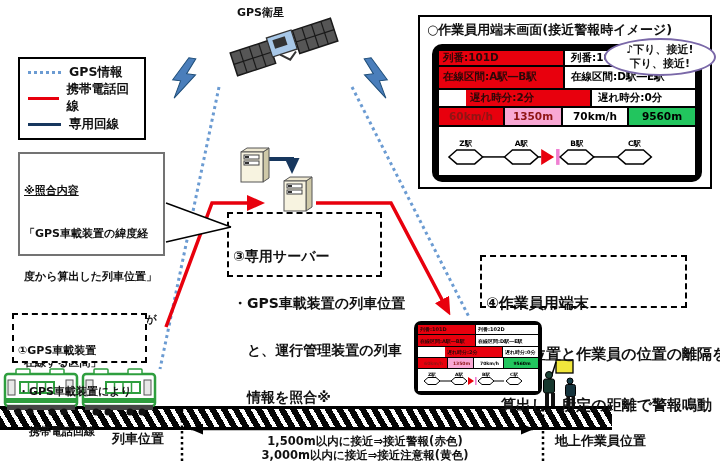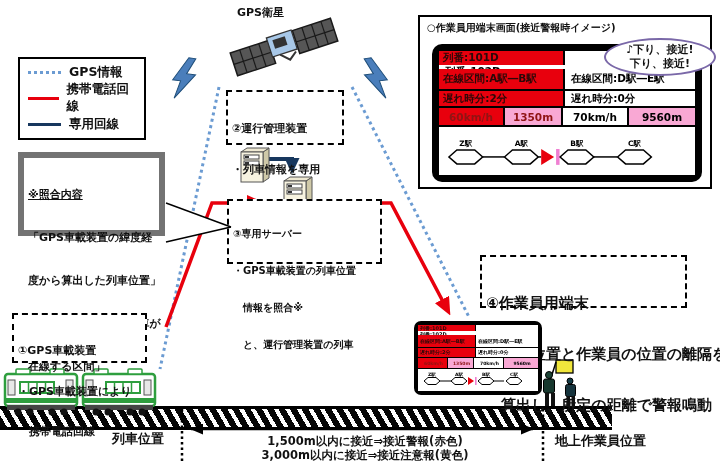--- a/index.html
+++ b/index.html
@@ -24,49 +24,49 @@
   .sample.navy{border-top:3.5px solid #17375e;}
   .legend-label{font-size:12.5px;font-weight:700;}
 
   
   .step{border:2px dashed #000;background:#fff;z-index:2;padding:3px 4px;box-sizing:border-box;
         font-weight:700;white-space:pre;}
   .step div{line-height:15px;}
   .s1{left:12px;top:313px;width:135px;height:50px;font-size:11px;}
   .s1 div{line-height:14.5px;}
   .s2{left:226px;top:90px;width:118px;height:55px;font-size:11px;}
-  .s3{left:227px;top:199px;width:155px;height:65px;font-size:10px;}
+  .s3{left:227px;top:212px;width:155px;height:65px;font-size:14px;}
   .s4{left:480px;top:255px;width:207px;height:53px;font-size:15px;}
 
   
-  .note{left:18px;top:152px;width:147px;height:84px;border:6px solid #737373;background:#fff;z-index:2;
+  .note{left:18px;top:152px;width:147px;height:104px;border:2px solid #737373;background:#fff;z-index:2;
         padding:2px 4px;box-sizing:border-box;font-size:11px;font-weight:700;white-space:pre;}
   .note div{line-height:17px;}
   .note .u{text-decoration:underline;}
 
   
   .sat-label{left:237px;top:5px;font-size:11px;font-weight:700;z-index:2;}
 
   
   .panel{left:418px;top:15px;width:294px;height:174px;border:2px solid #000;background:#fff;z-index:2;box-sizing:border-box;}
-  .panel-title{position:absolute;left:7px;top:4px;font-size:10px;font-weight:700;}
+  .panel-title{position:absolute;left:7px;top:4px;font-size:13px;font-weight:700;}
   .device{position:absolute;background:#000;border-radius:10px;}
   .device.big{left:12px;top:27px;width:270px;height:138px;}
   .screen{position:absolute;background:#fff;display:flex;flex-direction:column;font-weight:700;}
   .device.big .screen{left:7px;top:7px;width:256px;height:124px;}
   .row{display:flex;border-bottom:2px solid #000;}
-  .row.r1{height:16px;flex-direction:column;}.row.r2{height:24px;}.row.r3{height:18px;}.row.r4{height:20px;}
+  .row.r1{height:16px;}.row.r2{height:24px;}.row.r3{height:18px;padding-left:27px;}.row.r4{height:20px;}
   .cell{display:flex;align-items:center;padding-left:4px;box-sizing:border-box;font-size:10.5px;}
   .cell.lft{width:126px;border-right:2px solid #000;background:#e8000d;color:#2a0808;}
   .cell.rgt{flex:1;background:#fff;color:#000;padding-left:6px;}
   .row.r4 .cell{justify-content:center;padding:0;font-size:10.5px;}
   .row.r4 .h1{width:66px;border-right:2px solid #000;background:#e8000d;color:#8f1414;}
   .row.r4 .h2{width:58px;border-right:2px solid #000;background:#f9a8d4;color:#8f1414;}
   .row.r4 .h3{width:66px;border-right:2px solid #000;background:#fff;color:#000;}
-  .row.r4 .h4{flex:1;background:#f9a8d4;color:#000;text-align:center;}
+  .row.r4 .h4{flex:1;background:#22c55e;color:#000;text-align:center;}
   .station-area{flex:1;position:relative;background:#fff;}
 
   
   .bubble{left:604px;top:38px;width:112px;height:38px;border:2.5px solid #7a68a8;border-radius:50%;
           background:#fff;z-index:4;display:flex;flex-direction:column;align-items:center;justify-content:center;
           font-size:11px;font-weight:700;line-height:14px;box-sizing:border-box;}
 
   
   .device.mini{left:414px;top:321px;width:128px;height:74px;border-radius:7px;z-index:2;}
   .device.mini .screen{left:4px;top:4px;width:120px;height:66px;font-weight:700;}
@@ -243,30 +243,25 @@
     <polygon points="6,7 71,31 6,46" fill="#fff"></polygon>
     <line x1="6" y1="7" x2="71" y2="31" stroke="#000" stroke-width="1.4"></line>
     <line x1="6" y1="46" x2="71" y2="31" stroke="#000" stroke-width="1.4"></line>
   </svg>
 
   <div class="abs step s1">
     <div>①GPS車載装置</div>
     <div>・GPS車載装置により</div>
     <div>　携帯電話回線</div>
   </div>
-  <div class="abs step s2">
-    <div>②運行管理装置</div>
-    <div>・列車情報を専用</div>
-    <div>サーバーへ送信</div>
-  </div>
   <div class="abs step s3">
     <div>③専用サーバー</div>
     <div>・GPS車載装置の列車位置</div>
+    <div>　と、運行管理装置の列車</div>
     <div>　情報を照合※</div>
-    <div>　と、運行管理装置の列車</div>
   </div>
   <div class="abs step s4">
     <div>④作業員用端末</div>
     <div>・列車位置と作業員の位置の離隔を</div>
     <div>　算出し、所定の距離で警報鳴動</div>
   </div>
 
   <div class="abs panel">
     <div class="panel-title">○作業員用端末画面(接近警報時イメージ)</div>
     <div class="device big">

